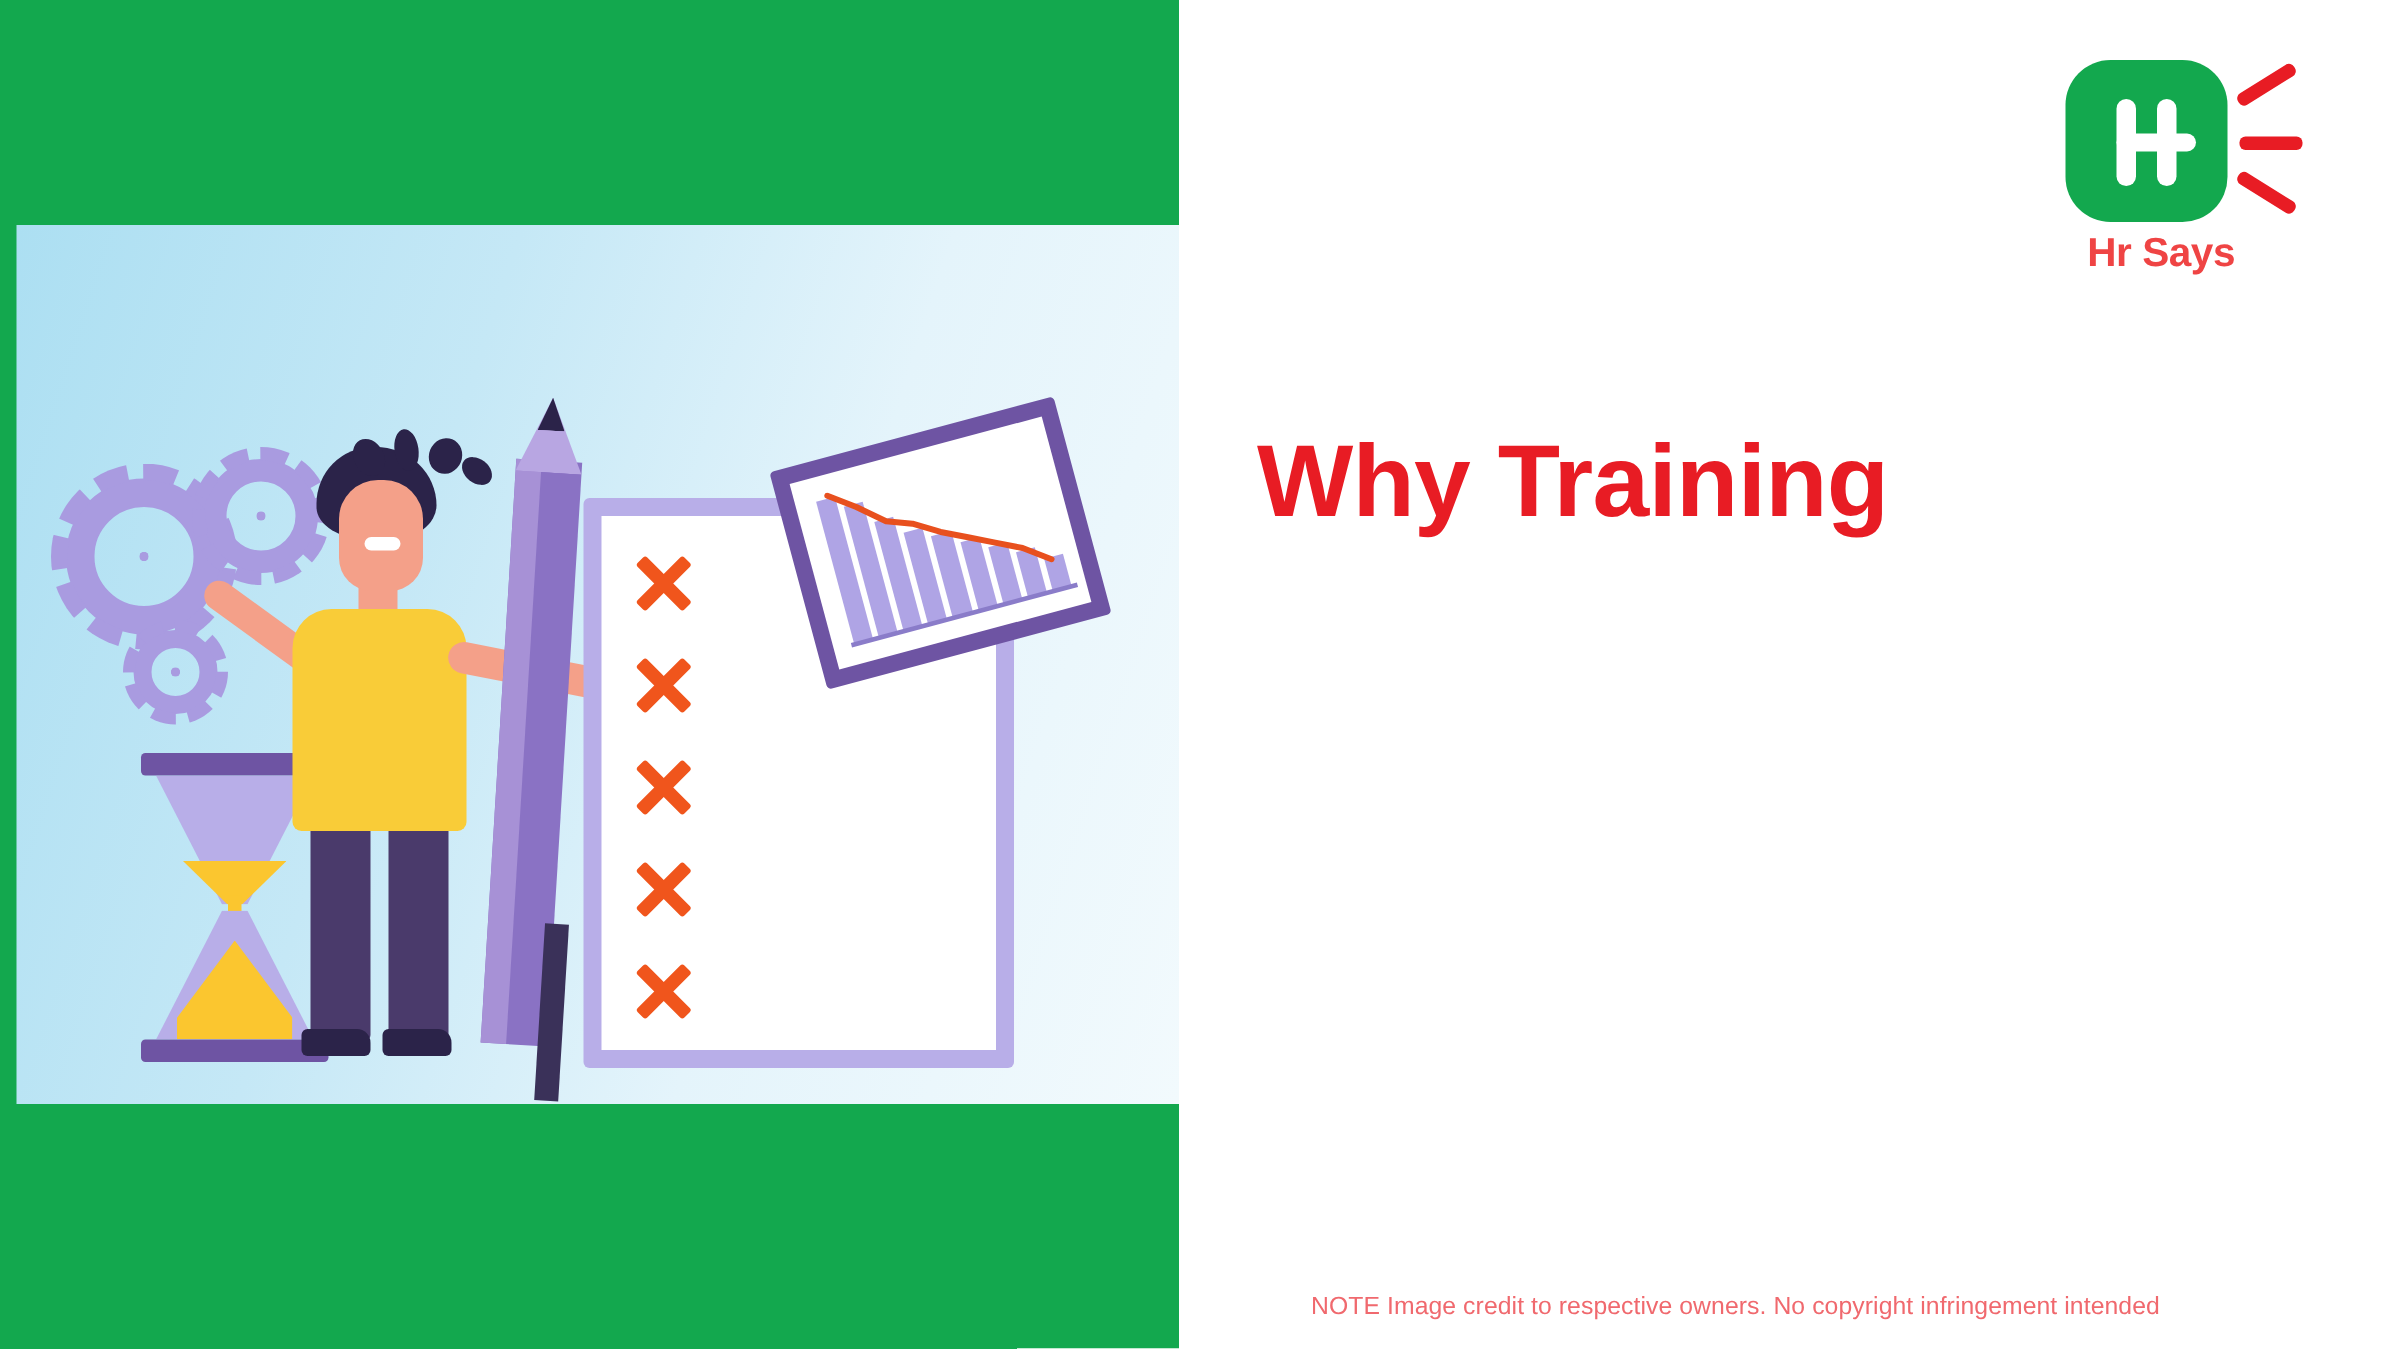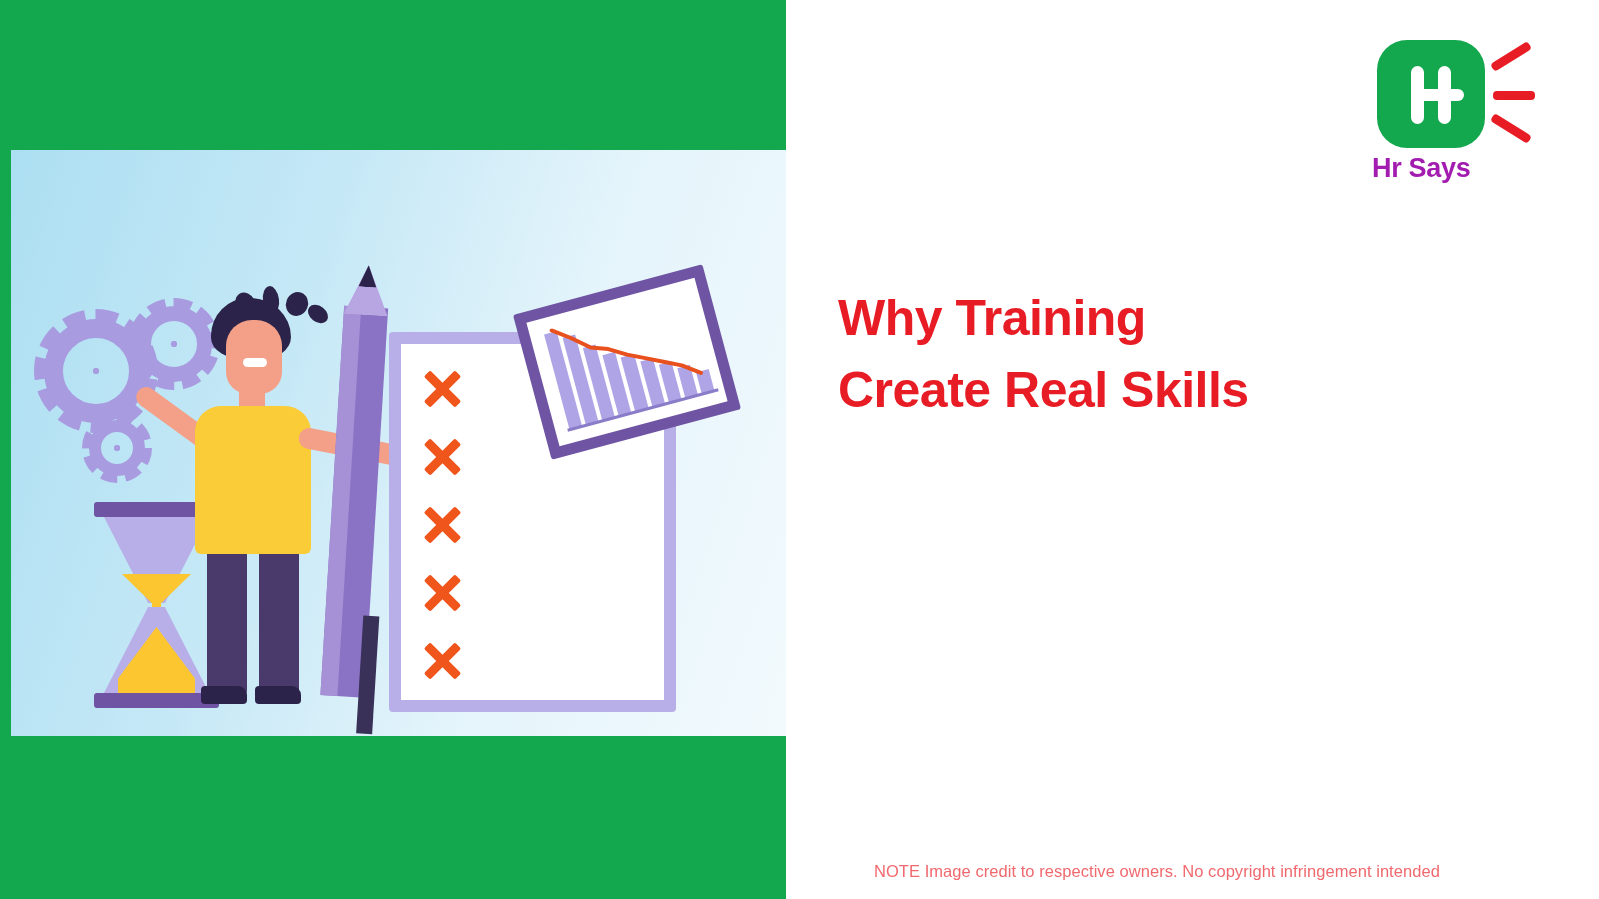--- a/index.html
+++ b/index.html
@@ -164,25 +164,25 @@
                  border-radius: 30px; }
   #logo-h { position: absolute; left: 5px; top: 0; width: 108px; height: 108px; }
   .logo-h-stem { position: absolute; top: 26px; width: 13px; height: 58px; background: #FFFFFF; border-radius: 7px; }
   #logo-h-stem-left  { left: 34px; }
   #logo-h-stem-right { left: 61px; }
   #logo-h-bar { position: absolute; left: 34px; top: 49px; width: 53px; height: 12px; background: #FFFFFF; border-radius: 6px; }
   .logo-ray { position: absolute; background: #E81C24; border-radius: 4px; }
   #logo-ray-top    { left: 117px; top: 12px;  width: 44px; height: 9px; transform: rotate(-32deg); }
   #logo-ray-middle { left: 121px; top: 51px;  width: 42px; height: 9px; }
   #logo-ray-bottom { left: 117px; top: 84px;  width: 44px; height: 9px; transform: rotate(32deg); }
-  #logo-text { position: absolute; left: 0; top: 113px; width: 118px; text-align: left;
-               color: #a21caf; font-size: 27px; font-weight: bold; letter-spacing: -0.3px; }
-
-  #headline { position: absolute; left: 838px; top: 283px; width: 720px;
-              color: #E81C24; font-size: 50px; font-weight: bold; line-height: 1.43;
+  #logo-text { position: absolute; left: 0; top: 113px; width: 118px; text-align: right;
+               color: #ef4444; font-size: 27px; font-weight: bold; letter-spacing: -0.3px; }
+
+  #headline { position: absolute; left: 838px; top: 273px; width: 720px;
+              color: #E81C24; font-size: 68px; font-weight: bold; line-height: 1.43;
               letter-spacing: -0.5px; }
 
   #note { position: absolute; left: 874px; top: 862px; width: 720px;
           color: #F0696E; font-size: 16.5px; font-weight: normal; letter-spacing: 0.05px; }
 </style>
 </head>
 <body>
 
 <div id="left-panel">
 
@@ -295,16 +295,15 @@
     <span id="logo-h-bar"></span>
   </div>
   <span class="logo-ray" id="logo-ray-top"></span>
   <span class="logo-ray" id="logo-ray-middle"></span>
   <span class="logo-ray" id="logo-ray-bottom"></span>
   <div id="logo-text">Hr Says</div>
 </div>
 
 <div id="headline">
   <div>Why Training</div>
-  <div>Create Real Skills</div>
 </div>
 
 <div id="note">NOTE Image credit to respective owners. No copyright infringement intended</div>
 
 </body></html>

